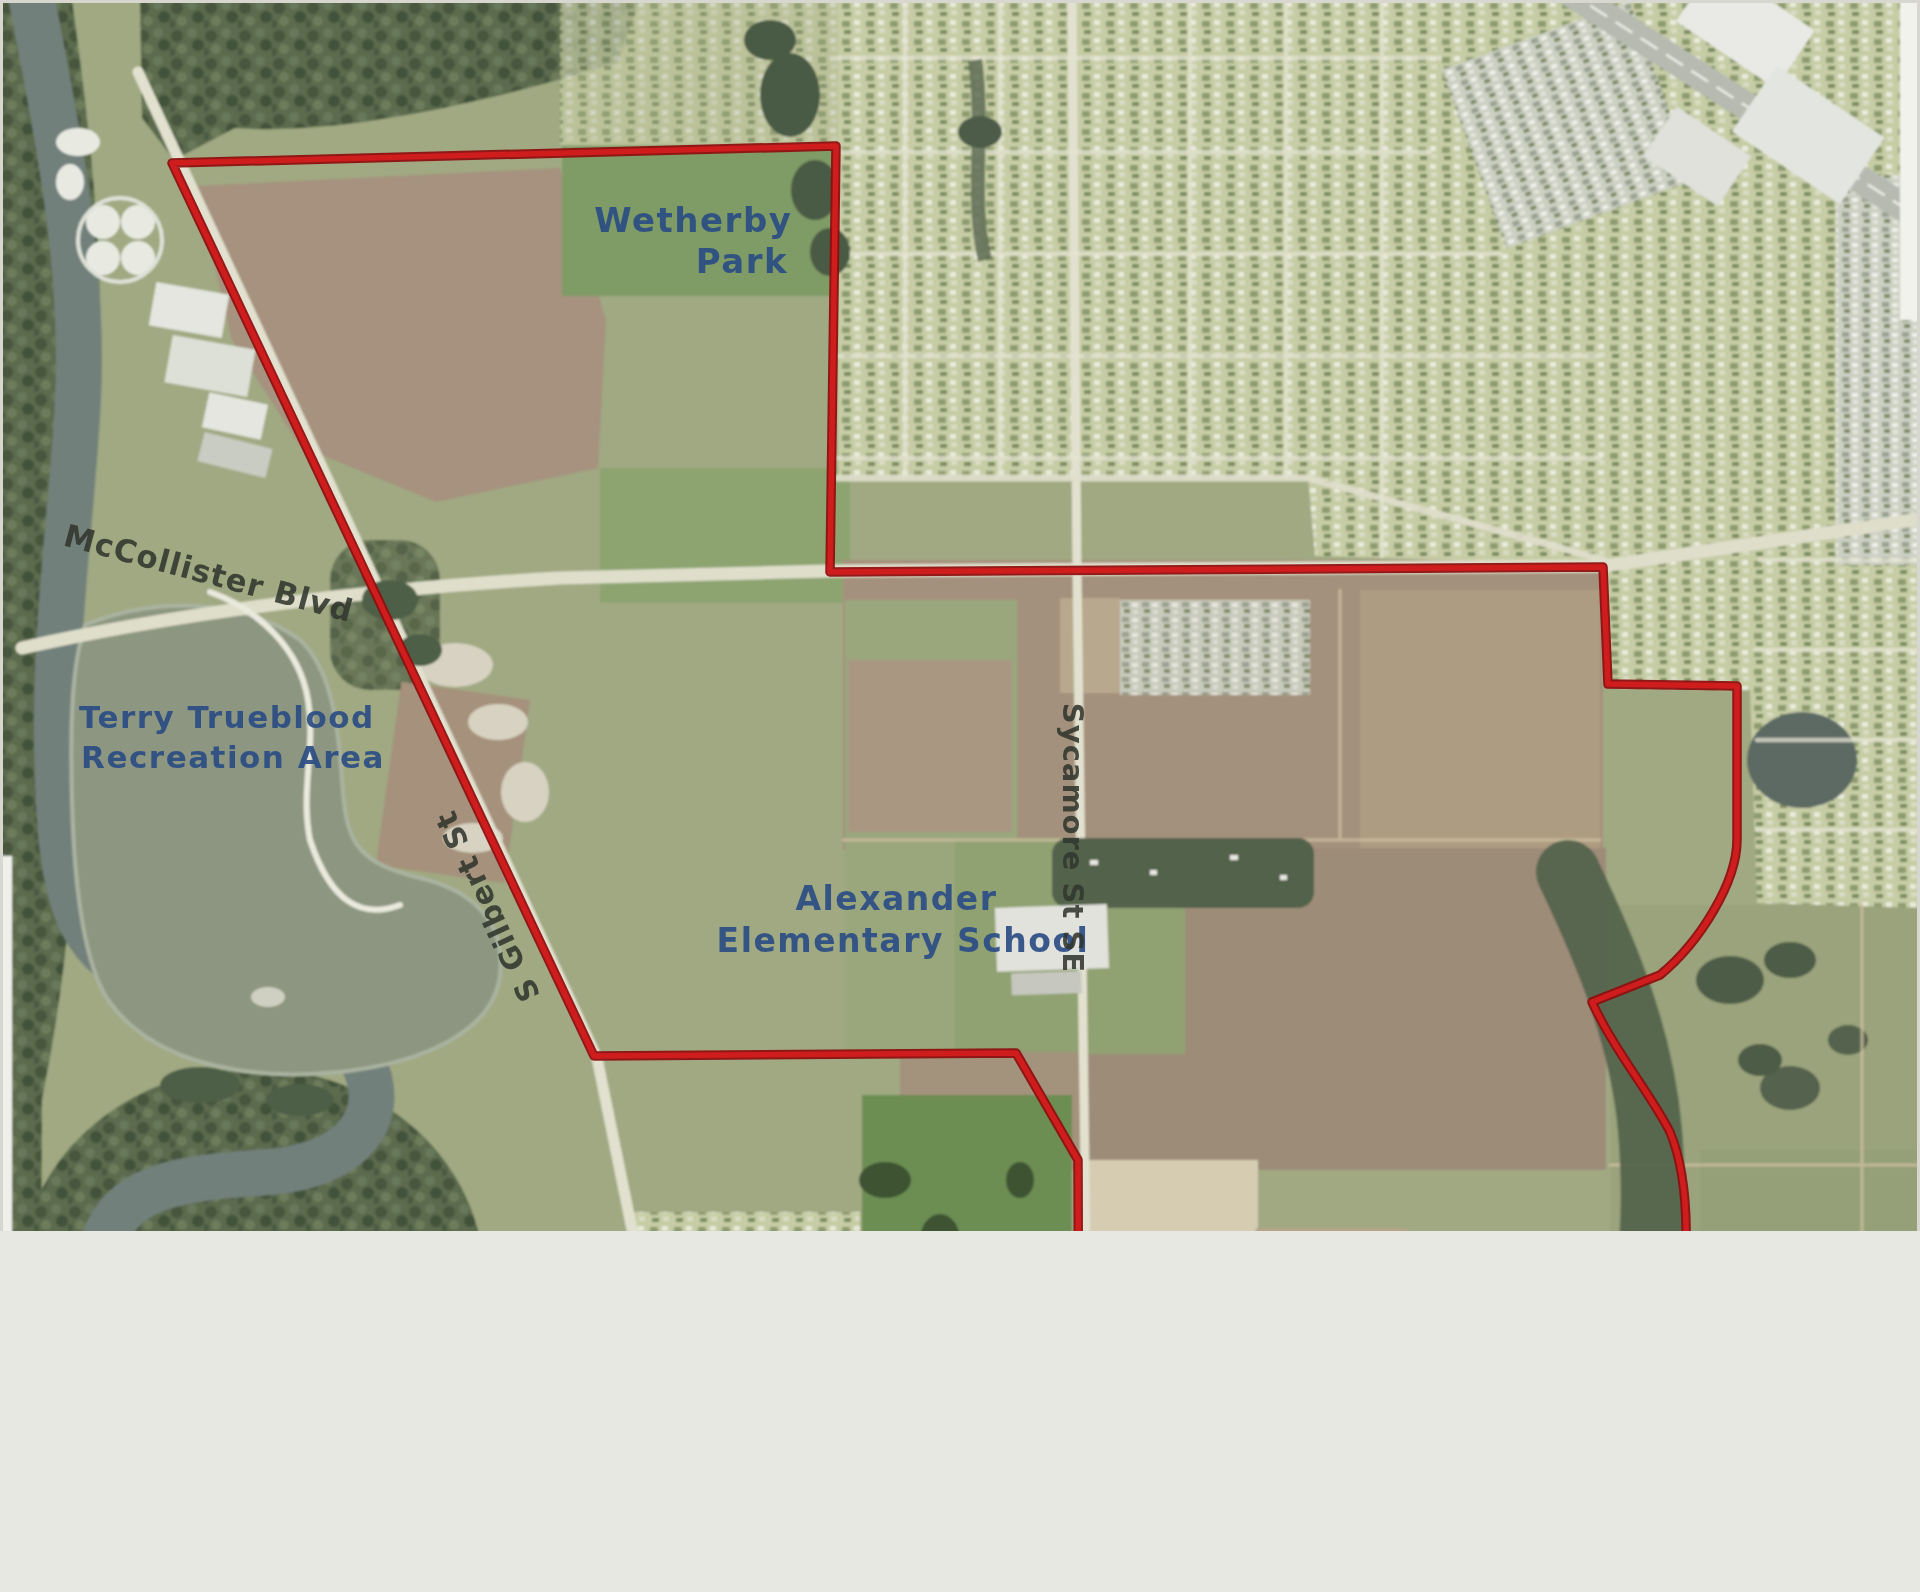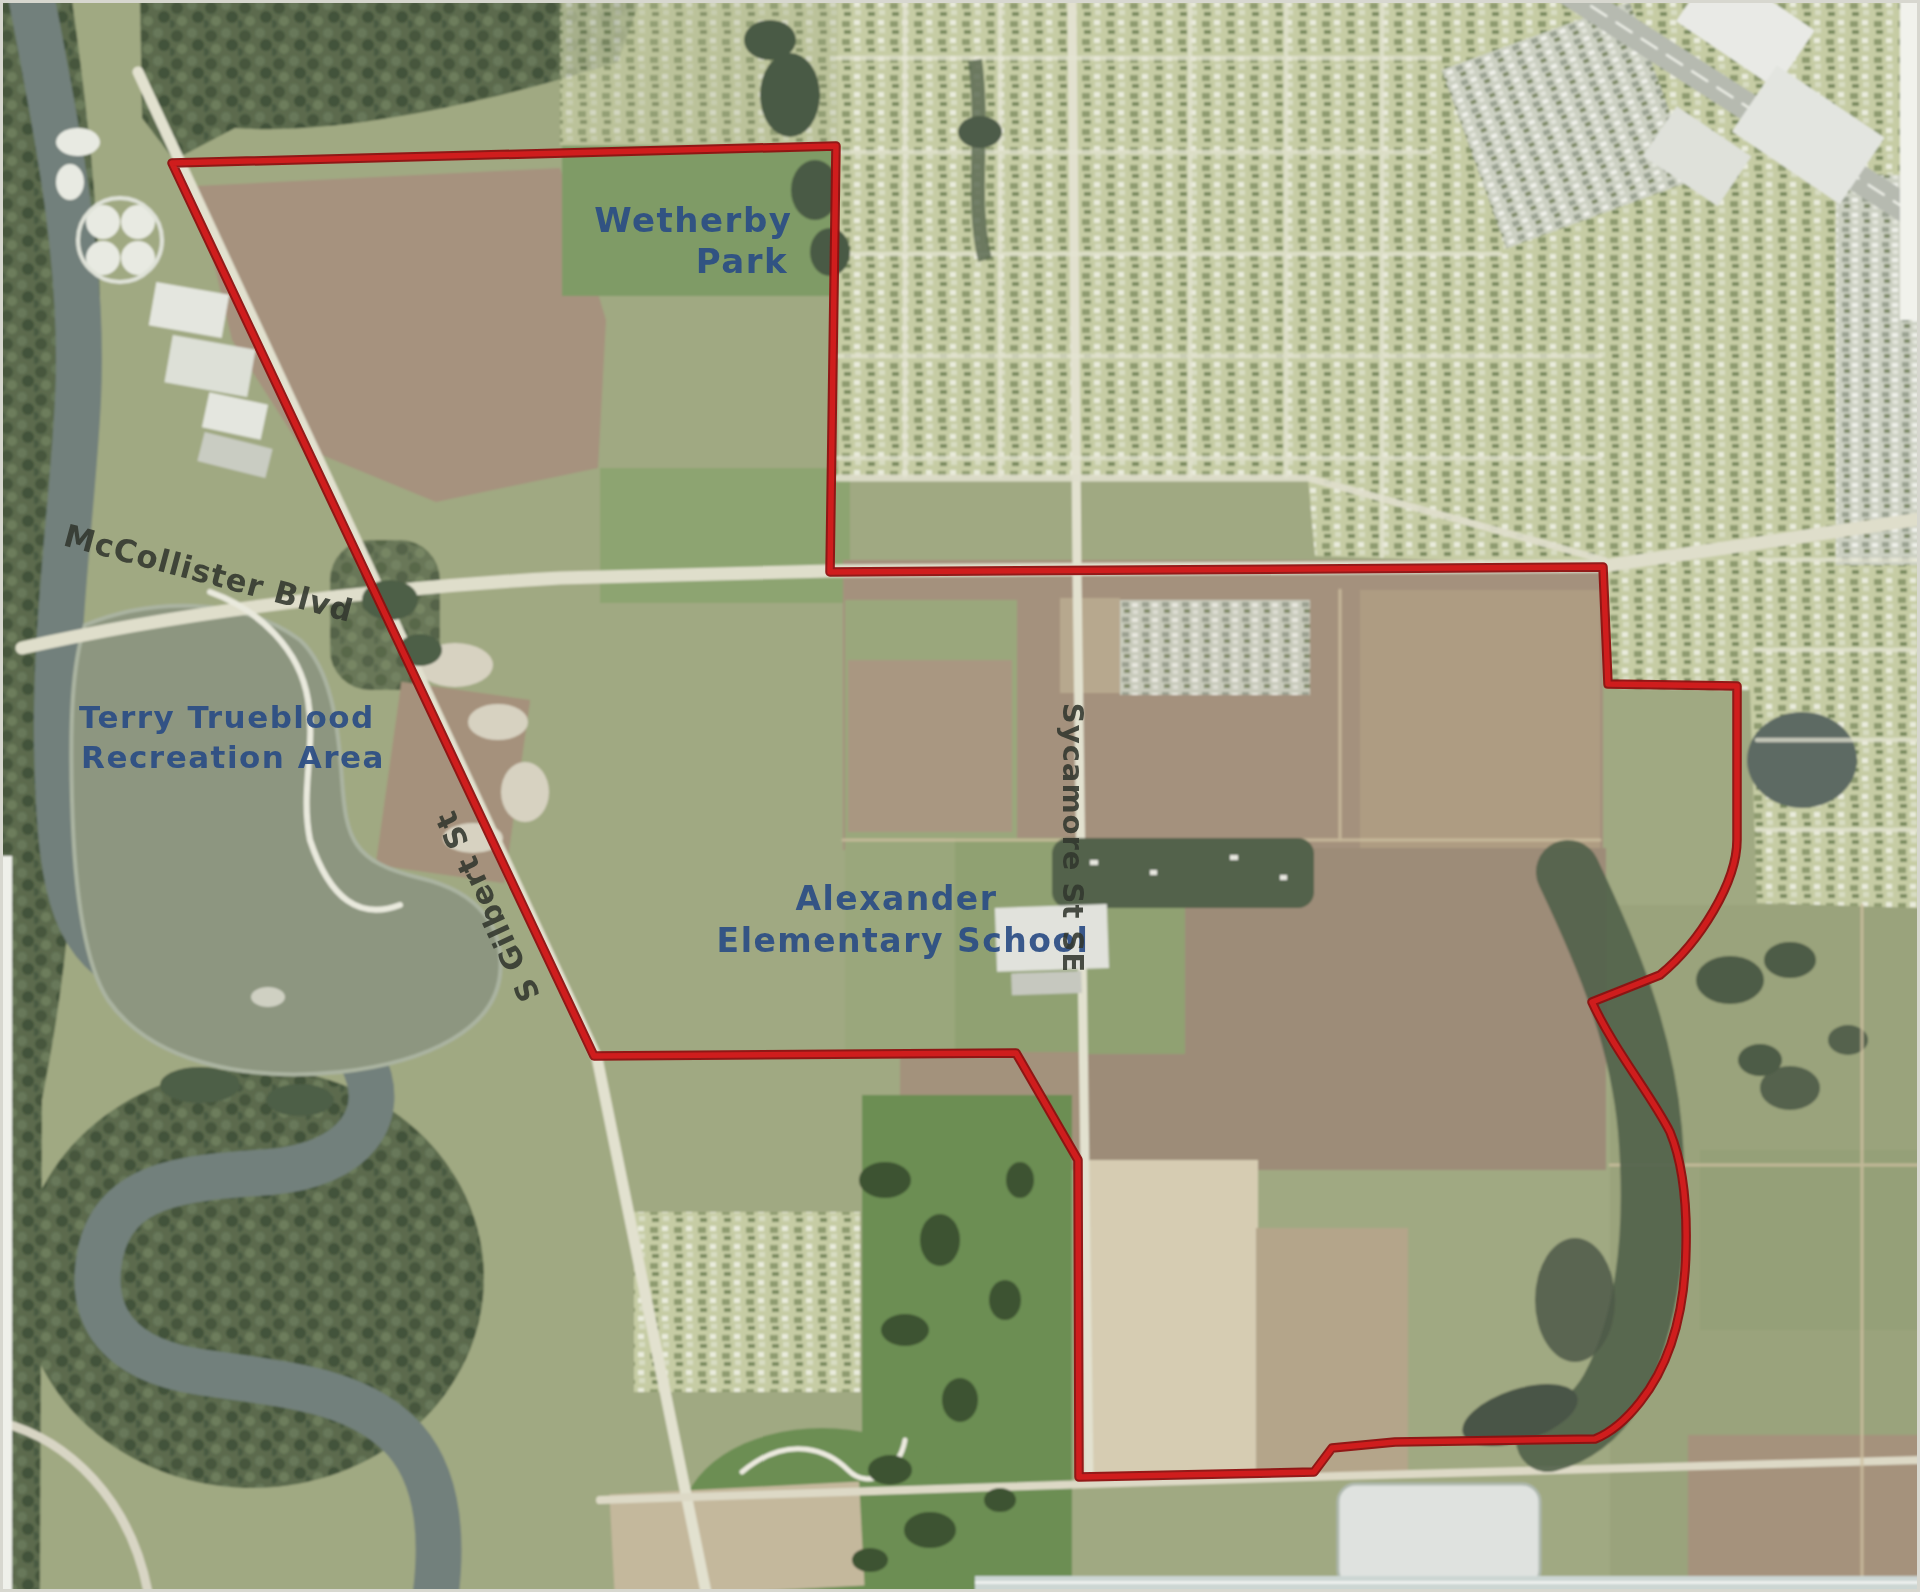--- a/index.html
+++ b/index.html
@@ -1,16 +1,16 @@
 <!DOCTYPE html>
 <html><head>
 <meta charset="utf-8">
 <style>
   html,body{margin:0;padding:0;background:#e8e8e2;}
-  #stage{position:relative;width:1920px;height:1592px;overflow:hidden;background:#a0a982;
+  #stage{position:relative;width:1920px;height:1231px;overflow:hidden;background:#a0a982;
          font-family:"DejaVu Sans","Liberation Sans",sans-serif;text-decoration:underline;}
   svg{display:block}
   text{font-family:"DejaVu Sans","Liberation Sans",sans-serif;font-weight:bold;}
   .lbl-blue{letter-spacing:1.5px;opacity:.92;}
   .lbl-road{letter-spacing:1px;opacity:.88;}
 </style>
 </head>
 <body>
 
 <div id="stage">

